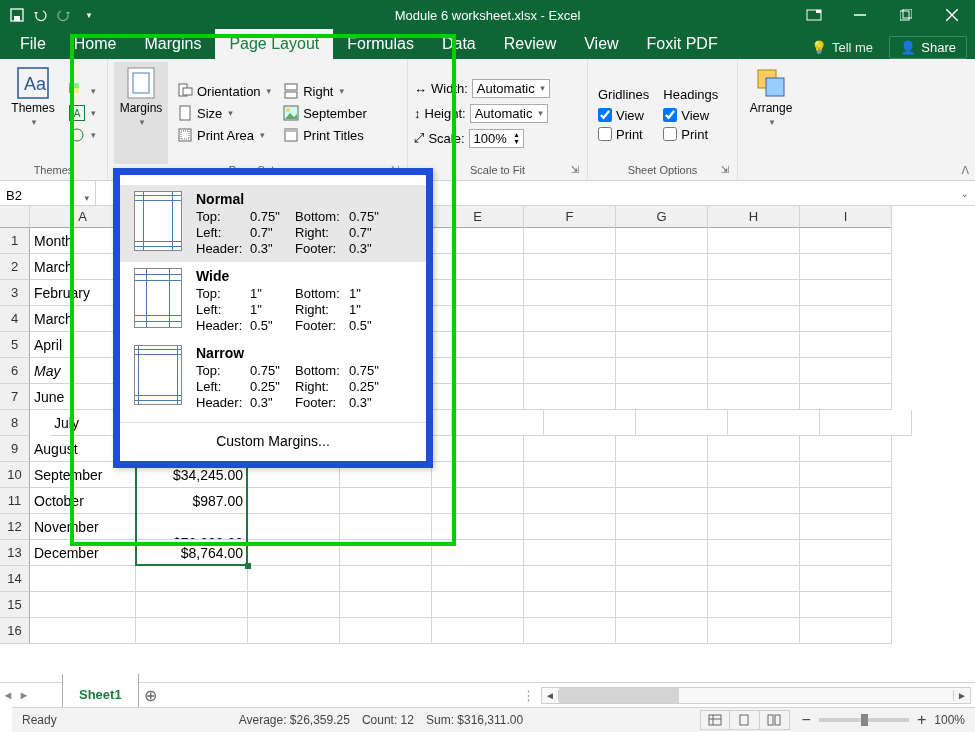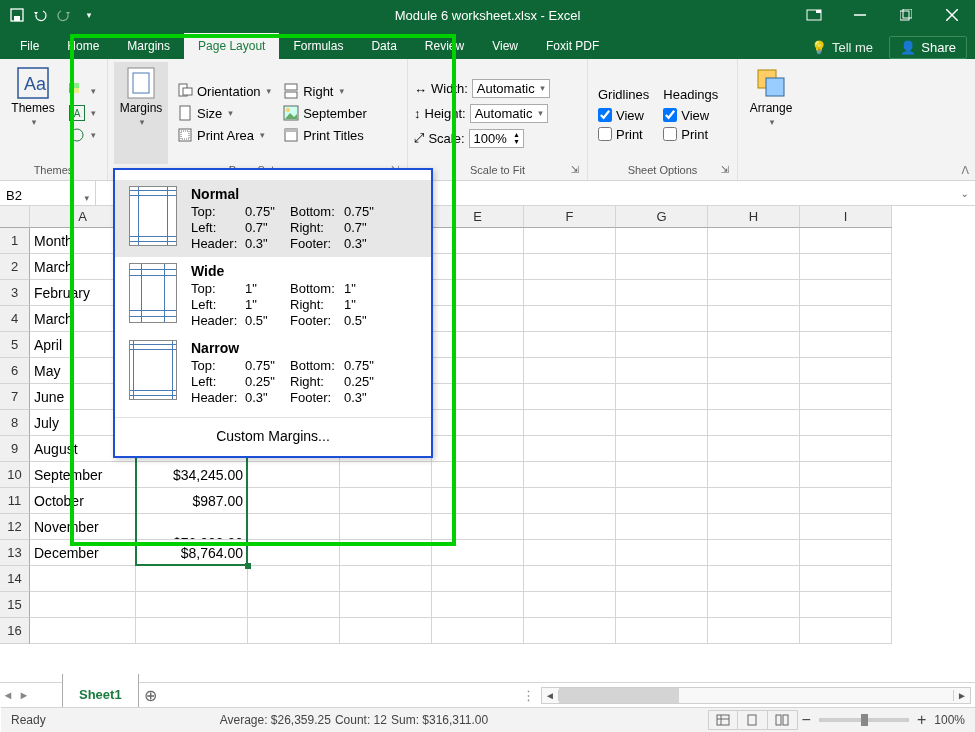--- a/index.html
+++ b/index.html
@@ -8,21 +8,21 @@
 
 .titlebar { height: 30px; background: #0e6535; display: flex; align-items: center; color: #fff; position: relative; }
 .qat { display: flex; gap: 6px; padding: 0 8px; align-items: center; }
 .qat span { width: 18px; height: 18px; display: flex; align-items: center; justify-content: center; cursor: default; }
 .title { position: absolute; left: 50%; transform: translateX(-50%); font-size: 13px; }
 .winctrls { margin-left: auto; display: flex; gap: 0; }
 .winctrls span { width: 46px; height: 30px; display: flex; align-items: center; justify-content: center; }
 
 
 .tabs { height: 29px; background: #0e6535; display: flex; align-items: flex-end; color: #fff; padding-left: 6px; position: relative; }
-.tab { padding: 6px 14px; font-size: 12px; cursor: default; }
+.tab { padding: 6px 14px; font-size: 16px; cursor: default; }
 .tab.active { background: #f3f3f3; color: #1a7b3e; }
 .tabs .right { margin-left: auto; display: flex; align-items: center; gap: 16px; padding-right: 8px; }
 .tellme { display: flex; align-items: center; gap: 4px; opacity: 0.9; }
 .share-btn { background: #0e6535; border: 1px solid #3a8a5a; padding: 3px 10px; display: flex; align-items: center; gap: 5px; border-radius: 2px; }
 
 
 .ribbon { height: 122px; background: #f3f3f3; border-bottom: 1px solid #d4d4d4; display: flex; position: relative; }
 .rgroup { border-right: 1px solid #e1e1e1; padding: 3px 6px 2px; display: flex; flex-direction: column; }
 .rgroup-body { flex: 1; display: flex; gap: 6px; }
 .rgroup-label { text-align: center; font-size: 11px; color: #555; padding-bottom: 2px; position: relative; }
@@ -63,21 +63,21 @@
 .rowhdr { height: 26px; border-right: 1px solid #ababab; border-bottom: 1px solid #d4d4d4; background: #f0f0f0; text-align: center; font-size: 13px; line-height: 26px; color: #333; }
 .cells { position: absolute; left: 30px; top: 22px; }
 .cellrow { display: flex; height: 26px; }
 .cell { border-right: 1px solid #d4d4d4; border-bottom: 1px solid #d4d4d4; padding: 0 4px; font-size: 14px; line-height: 26px; overflow: hidden; white-space: nowrap; }
 .cell.right { text-align: right; }
 
 .sel-border { position: absolute; border: 2px solid #1a7b3e; pointer-events: none; }
 .sel-handle { position: absolute; width: 6px; height: 6px; background: #1a7b3e; }
 
 
-.margins-panel { position: absolute; left: 113px; top: 168px; width: 320px; background: #fff; border: 2px solid #1d4ed8; box-shadow: 2px 2px 6px rgba(0,0,0,0.2); z-index: 50; padding: 10px 0; font-size: 14px; }
+.margins-panel { position: absolute; left: 113px; top: 168px; width: 320px; background: #fff; border: 7px solid #1d4ed8; box-shadow: 2px 2px 6px rgba(0,0,0,0.2); z-index: 50; padding: 10px 0; font-size: 14px; }
 .margin-opt { display: flex; gap: 14px; padding: 6px 14px; }
 .margin-opt.selected { background: #e7e7e7; }
 .margin-preview { width: 48px; height: 60px; border: 1px solid #888; position: relative; flex-shrink: 0; background: #fff; }
 .margin-preview .h1 { position: absolute; left: 0; right: 0; height: 0; border-top: 1px solid #4a7bb5; }
 .margin-preview .v1 { position: absolute; top: 0; bottom: 0; width: 0; border-left: 1px solid #4a7bb5; }
 .margin-info { flex: 1; }
 .margin-name { font-weight: bold; margin-bottom: 2px; }
 .margin-grid { display: grid; grid-template-columns: 54px 45px 54px 40px; font-size: 13px; row-gap: 1px; }
 .custom-row { border-top: 1px solid #e1e1e1; margin-top: 6px; padding: 10px 0 2px; text-align: center; }
 
@@ -89,21 +89,21 @@
 .stnav { width: 16px; text-align: center; color: #888; font-size: 11px; }
 .stab { padding: 13px 16px; border: 1px solid #ababab; border-top: none; background: #fff; font-weight: bold; color: #1a7b3e; border-bottom: 2px solid #1a7b3e; }
 .stadd { width: 24px; text-align: center; color: #666; font-size: 16px; }
 .splitter { margin-left: auto; color: #888; padding: 0 6px; }
 .hscroll { flex: 1; max-width: 430px; display: flex; align-items: center; border: 1px solid #cfcfcf; height: 17px; margin-right: 4px; background: #f8f8f8; }
 .hscroll .sbtn { width: 17px; text-align: center; font-size: 10px; color: #555; border-right: 1px solid #cfcfcf; }
 .hscroll .sbtn.r { border-left: 1px solid #cfcfcf; border-right: none; }
 .hscroll .thumb { width: 120px; height: 100%; background: #d4d4d4; }
 
 
-.statusbar { position: absolute; left: 1px; right: 0; bottom: 0; height: 25px; background: #f3f3f3; border-top: 1px solid #d4d4d4; display: flex; align-items: center; font-size: 12px; color: #444; padding: 0 10px; gap: 4px; }
+.statusbar { position: absolute; left: 12px; right: 0; bottom: 0; height: 25px; background: #f3f3f3; border-top: 1px solid #d4d4d4; display: flex; align-items: center; font-size: 12px; color: #444; padding: 0 10px; gap: 12px; }
 .statusbar .views { display: flex; gap: 0; margin-left: auto; }
 .statusbar .vbtn { width: 30px; height: 20px; border: 1px solid #cfcfcf; display: flex; align-items: center; justify-content: center; }
 .statusbar .vbtn + .vbtn { border-left: none; }
 .zoom { display: flex; align-items: center; gap: 8px; }
 .zoom .track { width: 90px; height: 4px; background: #cfcfcf; position: relative; }
 .zoom .tthumb { position: absolute; left: 42px; top: -4px; width: 7px; height: 12px; background: #888; }
 
 svg { display: block; }
 </style>
 </head>
@@ -469,21 +469,21 @@
         <div class="cell right" style="width: 112px;"></div>
         <div class="cell" style="width: 92px;"></div>
         <div class="cell" style="width: 92px;"></div>
         <div class="cell" style="width: 92px;"></div>
         <div class="cell" style="width: 92px;"></div>
         <div class="cell" style="width: 92px;"></div>
         <div class="cell" style="width: 92px;"></div>
         <div class="cell" style="width: 92px;"></div>
       </div>
       <div class="cellrow">
-        <div class="cell" style="width: 106px;">May</div>
+        <div class="cell" style="width: 106px; font-style: italic;">May</div>
         <div class="cell right" style="width: 112px;"></div>
         <div class="cell" style="width: 92px;"></div>
         <div class="cell" style="width: 92px;"></div>
         <div class="cell" style="width: 92px;"></div>
         <div class="cell" style="width: 92px;"></div>
         <div class="cell" style="width: 92px;"></div>
         <div class="cell" style="width: 92px;"></div>
         <div class="cell" style="width: 92px;"></div>
       </div>
       <div class="cellrow">
@@ -491,21 +491,21 @@
         <div class="cell right" style="width: 112px;"></div>
         <div class="cell" style="width: 92px;"></div>
         <div class="cell" style="width: 92px;"></div>
         <div class="cell" style="width: 92px;"></div>
         <div class="cell" style="width: 92px;"></div>
         <div class="cell" style="width: 92px;"></div>
         <div class="cell" style="width: 92px;"></div>
         <div class="cell" style="width: 92px;"></div>
       </div>
       <div class="cellrow">
-        <div class="cell" style="width: 106px;">July</div>
+        <div class="cell" style="width: 106px; margin-left: 20px;">July</div>
         <div class="cell right" style="width: 112px;"></div>
         <div class="cell" style="width: 92px;"></div>
         <div class="cell" style="width: 92px;"></div>
         <div class="cell" style="width: 92px;"></div>
         <div class="cell" style="width: 92px;"></div>
         <div class="cell" style="width: 92px;"></div>
         <div class="cell" style="width: 92px;"></div>
         <div class="cell" style="width: 92px;"></div>
       </div>
       <div class="cellrow">

